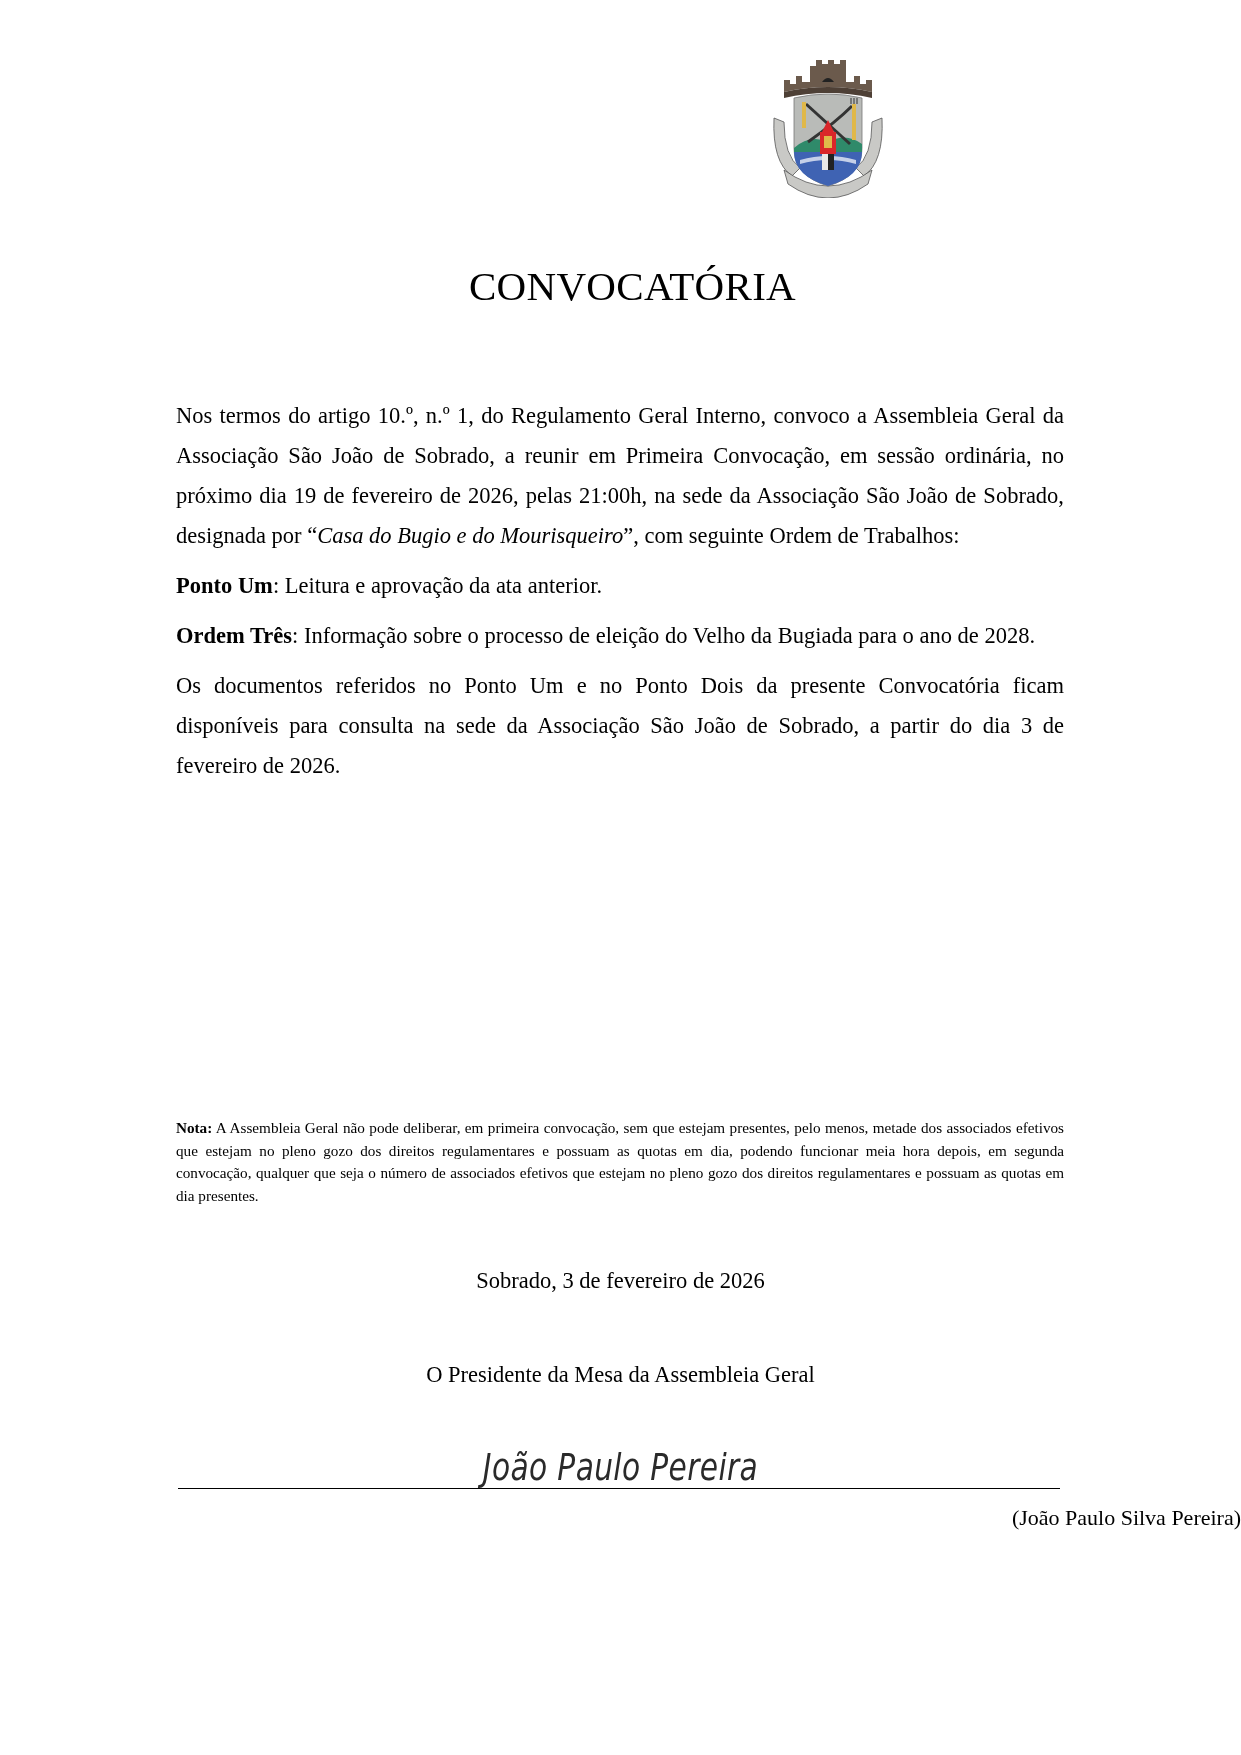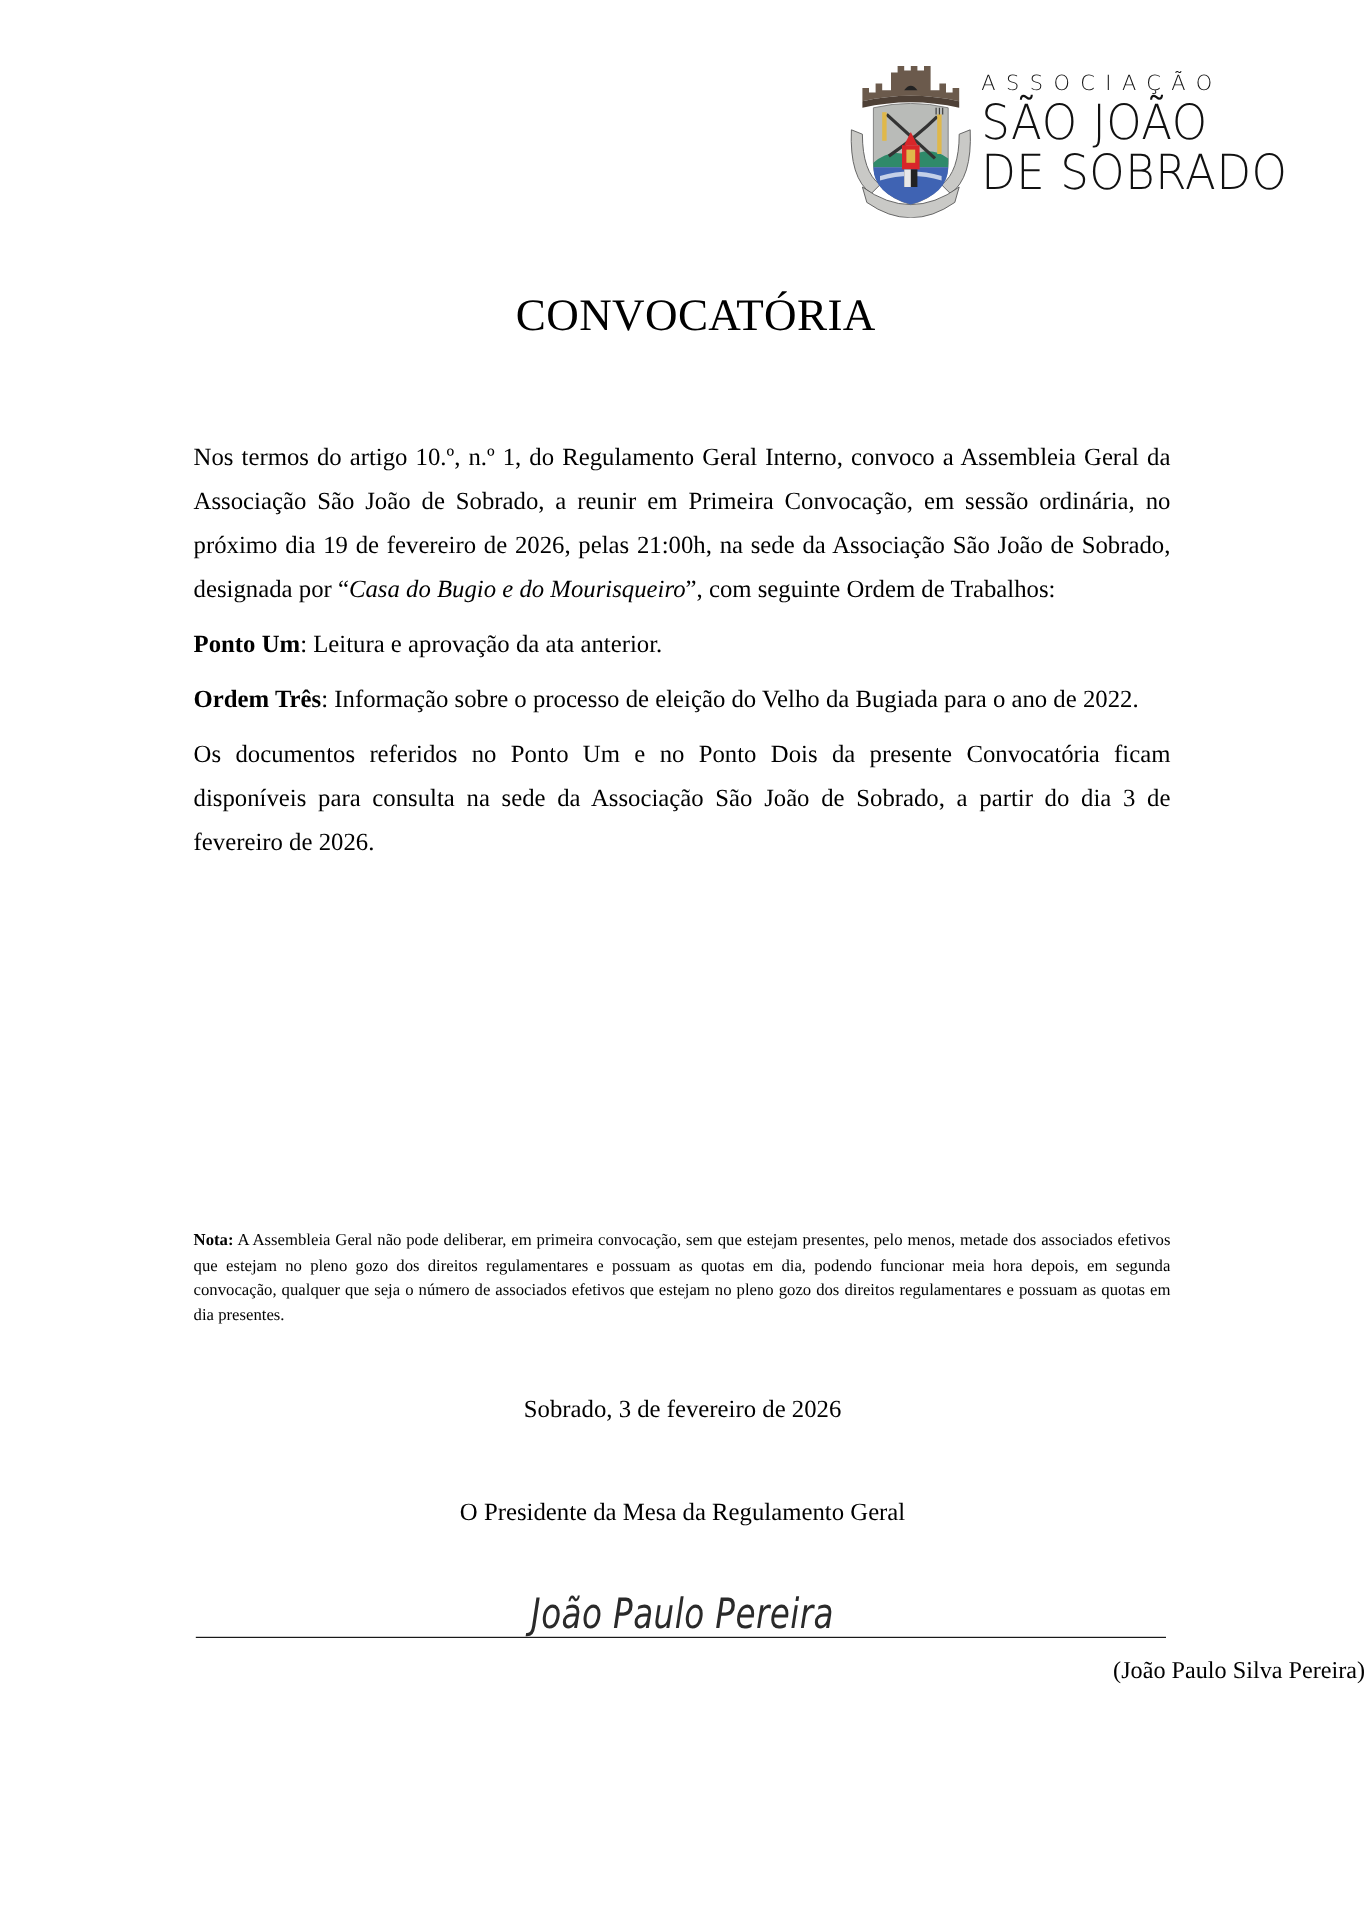--- a/index.html
+++ b/index.html
@@ -175,37 +175,32 @@
     <rect x="82" y="52" width="4" height="36" fill="#e0b84a"></rect>
     <path d="M84 46 L84 52 M81 46 L81 52 M87 46 L87 52" stroke="#333" stroke-width="1"></path>
 
     <path d="M58 68 Q54 76 52 80 L64 80 Q62 76 58 68 Z" fill="#d9262a"></path>
     <rect x="50" y="80" width="16" height="22" fill="#d9262a"></rect>
     <rect x="54" y="84" width="8" height="12" fill="#e0b84a"></rect>
     <rect x="52" y="102" width="12" height="16" fill="#222"></rect>
     <rect x="52" y="102" width="6" height="16" fill="#e8e8e8"></rect>
   </svg>
 
-  <div class="brand">
-    <div class="assoc">ASSOCIAÇÃO</div>
-    <div class="line1">SÃO JOÃO</div>
-    <div class="line2">DE SOBRADO</div>
-  </div>
 </div>
 
 <div class="title">CONVOCATÓRIA</div>
 
 <div class="body">
   <p><span>Nos termos do artigo 10.º, n.º 1, do Regulamento Geral Interno, convoco a Assembleia Geral da Associação São João de Sobrado, a reunir em Primeira Convocação, em sessão ordinária, no próximo dia 19 de fevereiro de 2026, pelas 21:00h, na sede da Associação São João de Sobrado, designada por “</span><i>Casa do Bugio e do Mourisqueiro</i><span>”, com seguinte Ordem de Trabalhos:</span></p>
 
   <p class="item"><b>Ponto Um</b><span>: Leitura e aprovação da ata anterior.</span></p>
-  <p class="item"><b>Ordem Três</b><span>: Informação sobre o processo de eleição do Velho da Bugiada para o ano de 2022.</span></p>
+  <p class="item"><b>Ordem Três</b><span>: Informação sobre o processo de eleição do Velho da Bugiada para o ano de 2028.</span></p>
 
   <p>Os documentos referidos no Ponto Um e no Ponto Dois da presente Convocatória ficam disponíveis para consulta na sede da Associação São João de Sobrado, a partir do dia 3 de fevereiro de 2026.</p>
 </div>
 
 <div class="note"><b>Nota:</b><span> A Assembleia Geral não pode deliberar, em primeira convocação, sem que estejam presentes, pelo menos, metade dos associados efetivos que estejam no pleno gozo dos direitos regulamentares e possuam as quotas em dia, podendo funcionar meia hora depois, em segunda convocação, qualquer que seja o número de associados efetivos que estejam no pleno gozo dos direitos regulamentares e possuam as quotas em dia presentes.</span></div>
 
 <div class="place-date">Sobrado, 3 de fevereiro de 2026</div>
-<div class="signer-role">O Presidente da Mesa da Regulamento Geral</div>
+<div class="signer-role">O Presidente da Mesa da Assembleia Geral</div>
 <div class="sig-line"></div>
 <div class="signature">João Paulo Pereira</div>
 <div class="signer-name">(João Paulo Silva Pereira)</div>
 
 </body></html>

